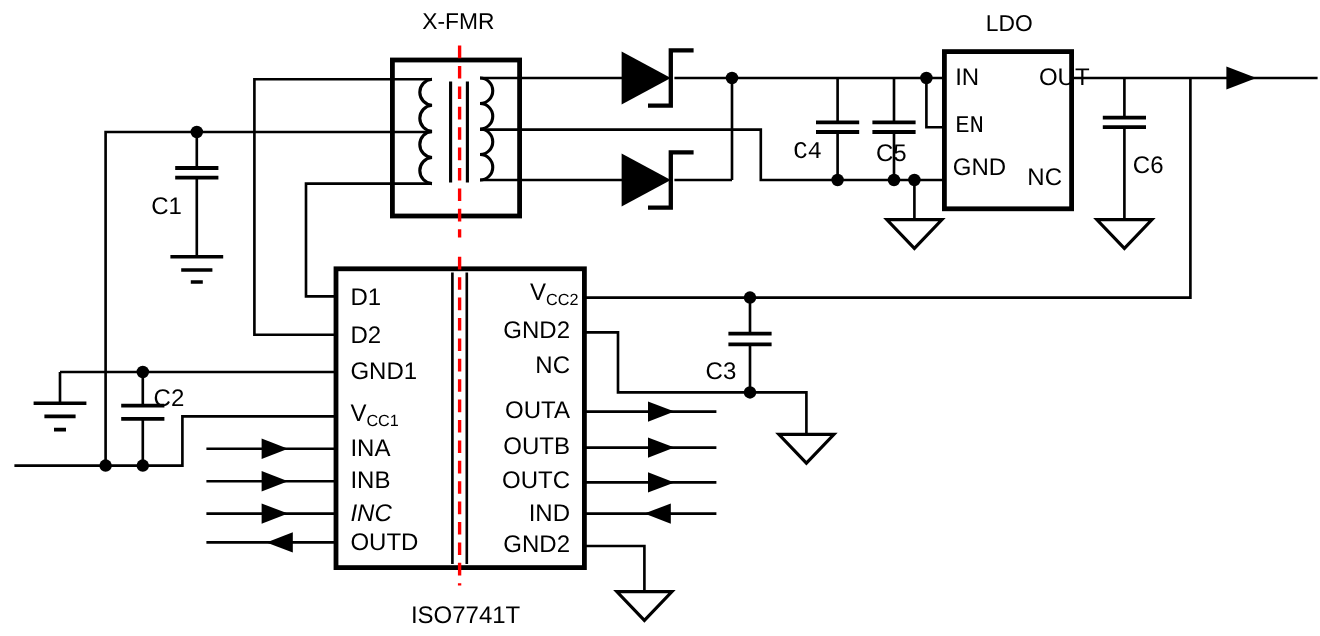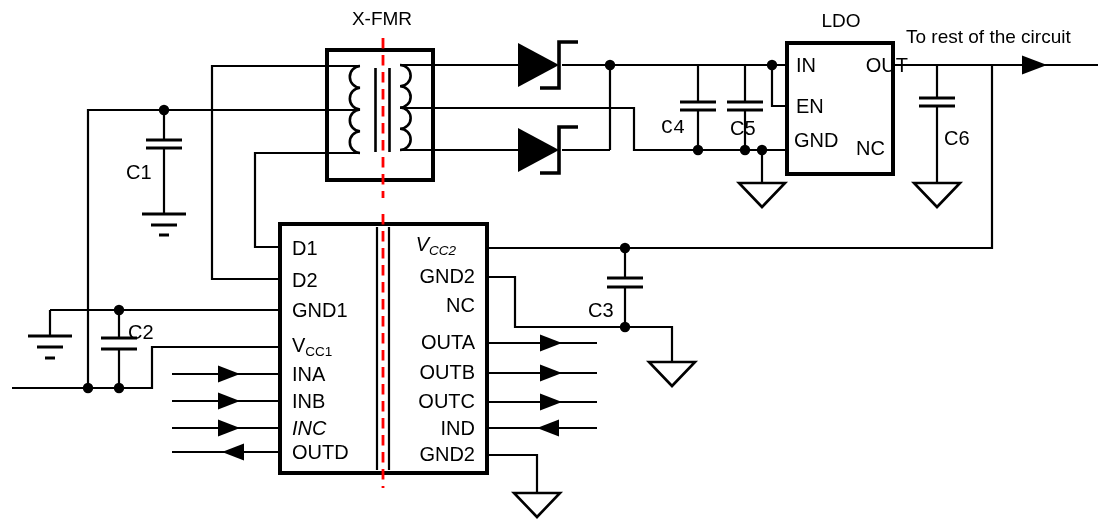--- a/index.html
+++ b/index.html
@@ -112,45 +112,45 @@
       <polygon points="562,402 540,393.5 540,410.5"></polygon>
       <polygon points="537,428 559,419.5 559,436.5"></polygon>
       <polygon points="1047,65 1022,55.5 1022,74.5"></polygon>
     </g>
 
     <path d="M383,38 V198 M383,214 V488" stroke="#ff0000" stroke-width="2.8" fill="none" stroke-dasharray="10.5 6.5"></path>
   </svg>
 
   <div class="lbl small center" style="left:330px;top:8px;width:104px;">X-FMR</div>
   <div class="lbl small center" style="left:789px;top:10px;width:104px;">LDO</div>
-  <div class="lbl small" style="left:906px;top:26px;">To rest of the circuit</div>
+  <div class="lbl center" style="left:328px;top:502px;width:120px;">ISO7741T</div>
 
   <div class="lbl" style="left:126px;top:161px;">C1</div>
   <div class="lbl" style="left:128px;top:321px;">C2</div>
   <div class="lbl" style="left:588px;top:299px;">C3</div>
   <div class="lbl" style="left:661px;top:117px;font-family:Liberation Mono, monospace;">C4</div>
   <div class="lbl" style="left:730px;top:117px;">C5</div>
   <div class="lbl" style="left:944px;top:127px;">C6</div>
 
   <div class="lbl" style="left:796px;top:54px;">IN</div>
-  <div class="lbl" style="left:796px;top:95px;">EN</div>
+  <div class="lbl" style="left:796px;top:95px;font-family:Liberation Mono, monospace;">EN</div>
   <div class="lbl" style="left:794px;top:129px;">GND</div>
   <div class="lbl right" style="left:785px;top:54px;width:100px;padding-left:23px;">OUT</div>
   <div class="lbl right" style="left:785px;top:137px;width:100px;">NC</div>
 
   <div class="lbl" style="left:292px;top:237px;">D1</div>
   <div class="lbl" style="left:292px;top:269px;">D2</div>
   <div class="lbl" style="left:292px;top:299px;">GND1</div>
   <div class="lbl" style="left:292px;top:334px;"><span>V</span><span class="sub">CC1</span></div>
   <div class="lbl" style="left:292px;top:363px;">INA</div>
   <div class="lbl" style="left:292px;top:390px;">INB</div>
   <div class="lbl" style="left:292px;top:417px;font-style:italic;">INC</div>
   <div class="lbl" style="left:292px;top:441px;">OUTD</div>
 
-  <div class="lbl right" style="left:356px;top:233px;width:100px;font-style:italic;"><span>V</span><span class="sub">CC2</span></div>
+  <div class="lbl right" style="left:382px;top:233px;width:100px;"><span>V</span><span class="sub">CC2</span></div>
   <div class="lbl right" style="left:375px;top:265px;width:100px;">GND2</div>
   <div class="lbl right" style="left:375px;top:294px;width:100px;">NC</div>
   <div class="lbl right" style="left:375px;top:331px;width:100px;">OUTA</div>
   <div class="lbl right" style="left:375px;top:361px;width:100px;">OUTB</div>
   <div class="lbl right" style="left:375px;top:390px;width:100px;">OUTC</div>
   <div class="lbl right" style="left:375px;top:417px;width:100px;">IND</div>
   <div class="lbl right" style="left:375px;top:443px;width:100px;">GND2</div>
 
 </div>
 

